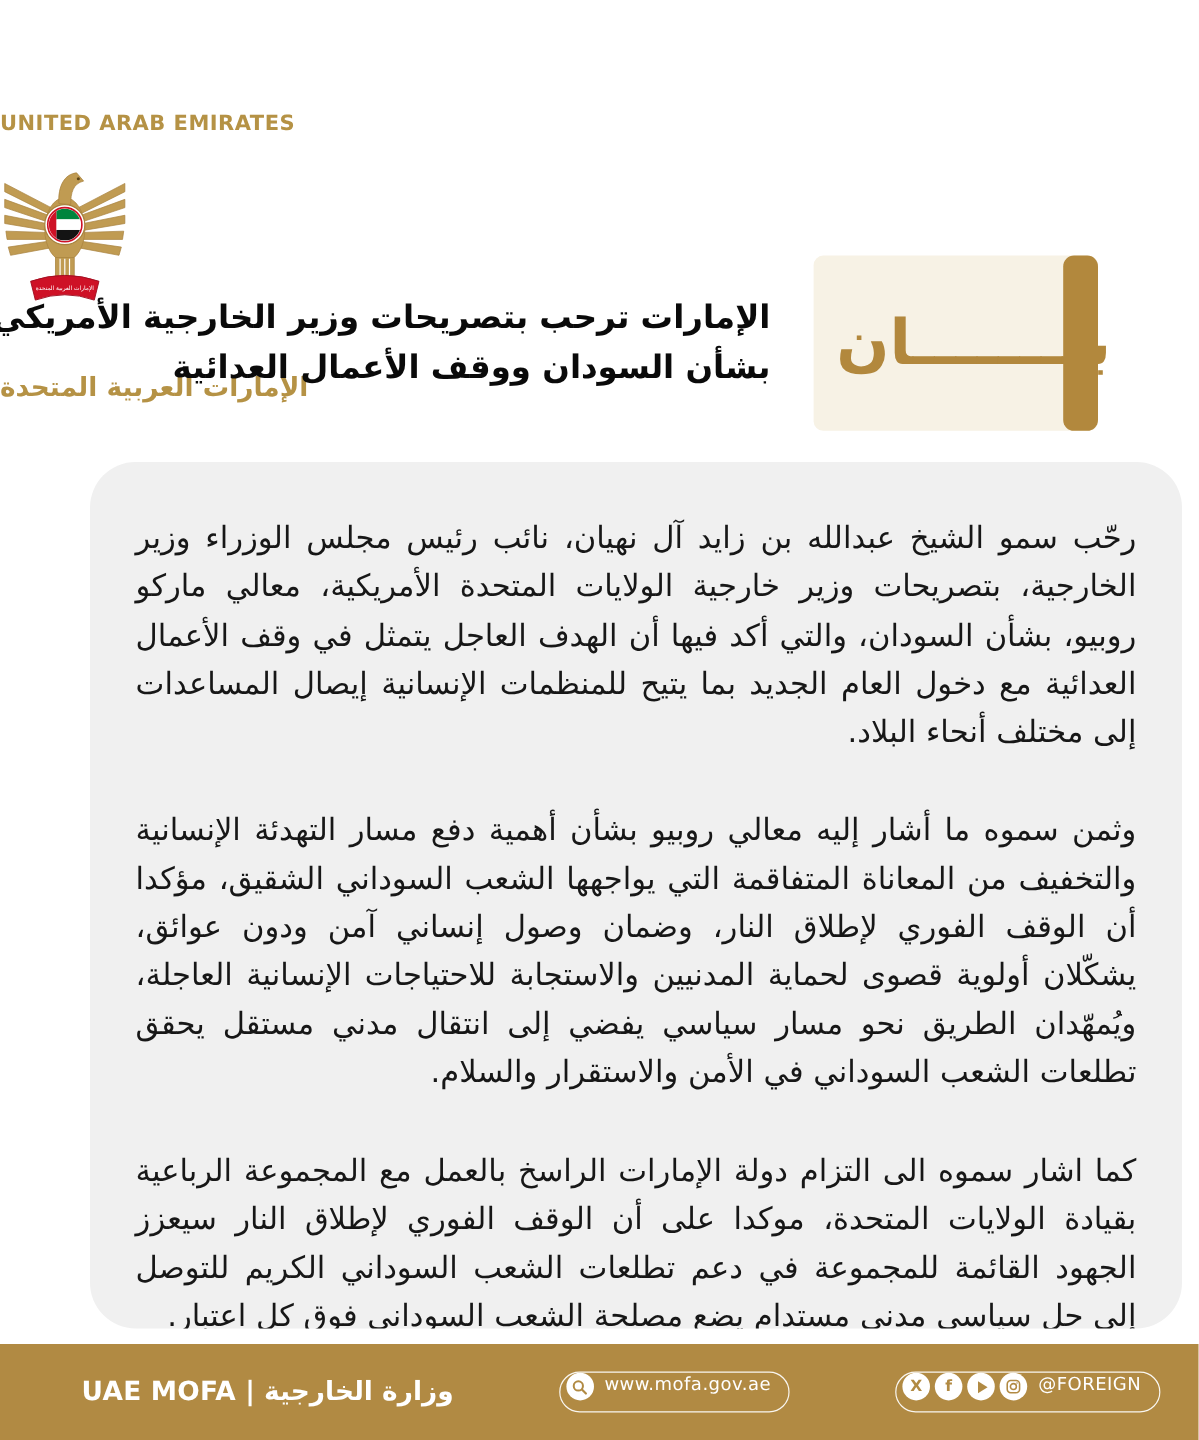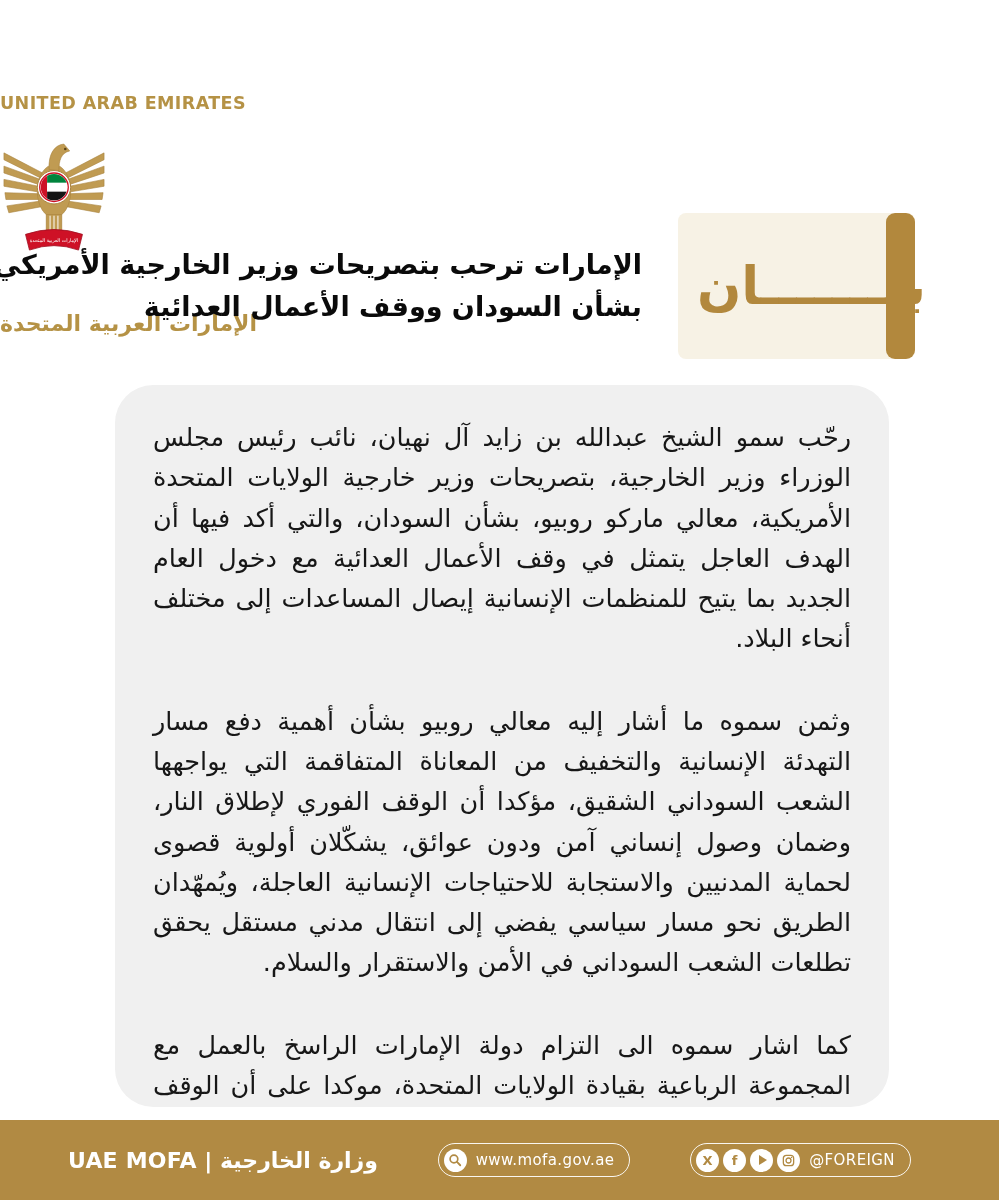--- a/index.html
+++ b/index.html
@@ -13,28 +13,28 @@
   .emblem{width:108px;height:122px;flex:0 0 auto;}
 
   
   .statement-row{position:absolute;top:212px;left:75px;right:84px;height:148px;display:flex;justify-content:flex-end;align-items:center;gap:36px;}
   .stmt-title{direction:rtl;text-align:right;color:#0a0a0a;font-weight:bold;font-size:27px;line-height:1.55;white-space:nowrap;}
   .badge-box{position:relative;width:237px;height:146px;background:#f7f2e5;border-radius:8px;flex:0 0 auto;display:flex;align-items:center;justify-content:center;}
   .badge-bar{position:absolute;right:0;top:0;width:29px;height:146px;background:#b2883d;border-radius:9px;}
   .badge-text{color:#b2883d;font-size:52px;font-weight:bold;direction:rtl;padding-left:30px;line-height:1;}
 
   
-  .body-box{position:absolute;top:385px;left:75px;width:774px;height:722px;box-sizing:border-box;background:#f0f0f0;border-radius:38px;padding:32px 38px;direction:rtl;overflow:hidden;margin-left:40px;}
+  .body-box{position:absolute;top:385px;left:75px;width:910px;height:722px;box-sizing:border-box;background:#f0f0f0;border-radius:38px;padding:44px 38px;direction:rtl;overflow:hidden;}
   .body-box p{margin:0 0 42px 0;font-size:25.5px;line-height:1.58;color:#171717;text-align:justify;text-align-last:right;}
   .body-box p:last-child{margin-bottom:0;}
 
   
-  .footer{position:absolute;left:0;bottom:0;width:100%;height:80px;background:#b18a43;display:flex;align-items:center;box-sizing:border-box;padding:0 88px 0 68px;justify-content:space-between;gap:16px;}
+  .footer{position:absolute;left:0;bottom:0;width:100%;height:80px;background:#b18a43;display:flex;align-items:center;box-sizing:border-box;padding:0 32px 0 68px;justify-content:space-between;gap:16px;}
   .footer-brand{color:#ffffff;font-weight:bold;font-size:22px;direction:rtl;white-space:nowrap;letter-spacing:.2px;}
-  .pill{display:flex;align-items:center;gap:9px;height:32px;border:1.2px solid rgba(255,255,255,.92);border-radius:17px;padding:0 15px 0 5px;color:#ffffff;font-size:15px;letter-spacing:.4px;white-space:nowrap;}
+  .pill{display:flex;gap:9px;height:32px;border:1.2px solid rgba(255,255,255,.92);border-radius:17px;padding:0 15px 0 5px;color:#ffffff;font-size:15px;letter-spacing:.4px;white-space:nowrap;}
   .pill .ic{width:23px;height:23px;border-radius:50%;background:#ffffff;color:#b18a43;display:flex;align-items:center;justify-content:center;flex:0 0 auto;font-weight:bold;}
   .pill .ic svg{display:block;}
   .ic-txt{font-size:13px;font-weight:bold;line-height:1;}
   .icons-group{display:flex;gap:4px;}
   .play-tri{width:0;height:0;border-left:8px solid #b18a43;border-top:5px solid transparent;border-bottom:5px solid transparent;margin-left:2px;}
 </style>
 </head>
 <body>
 
 <div class="page">

